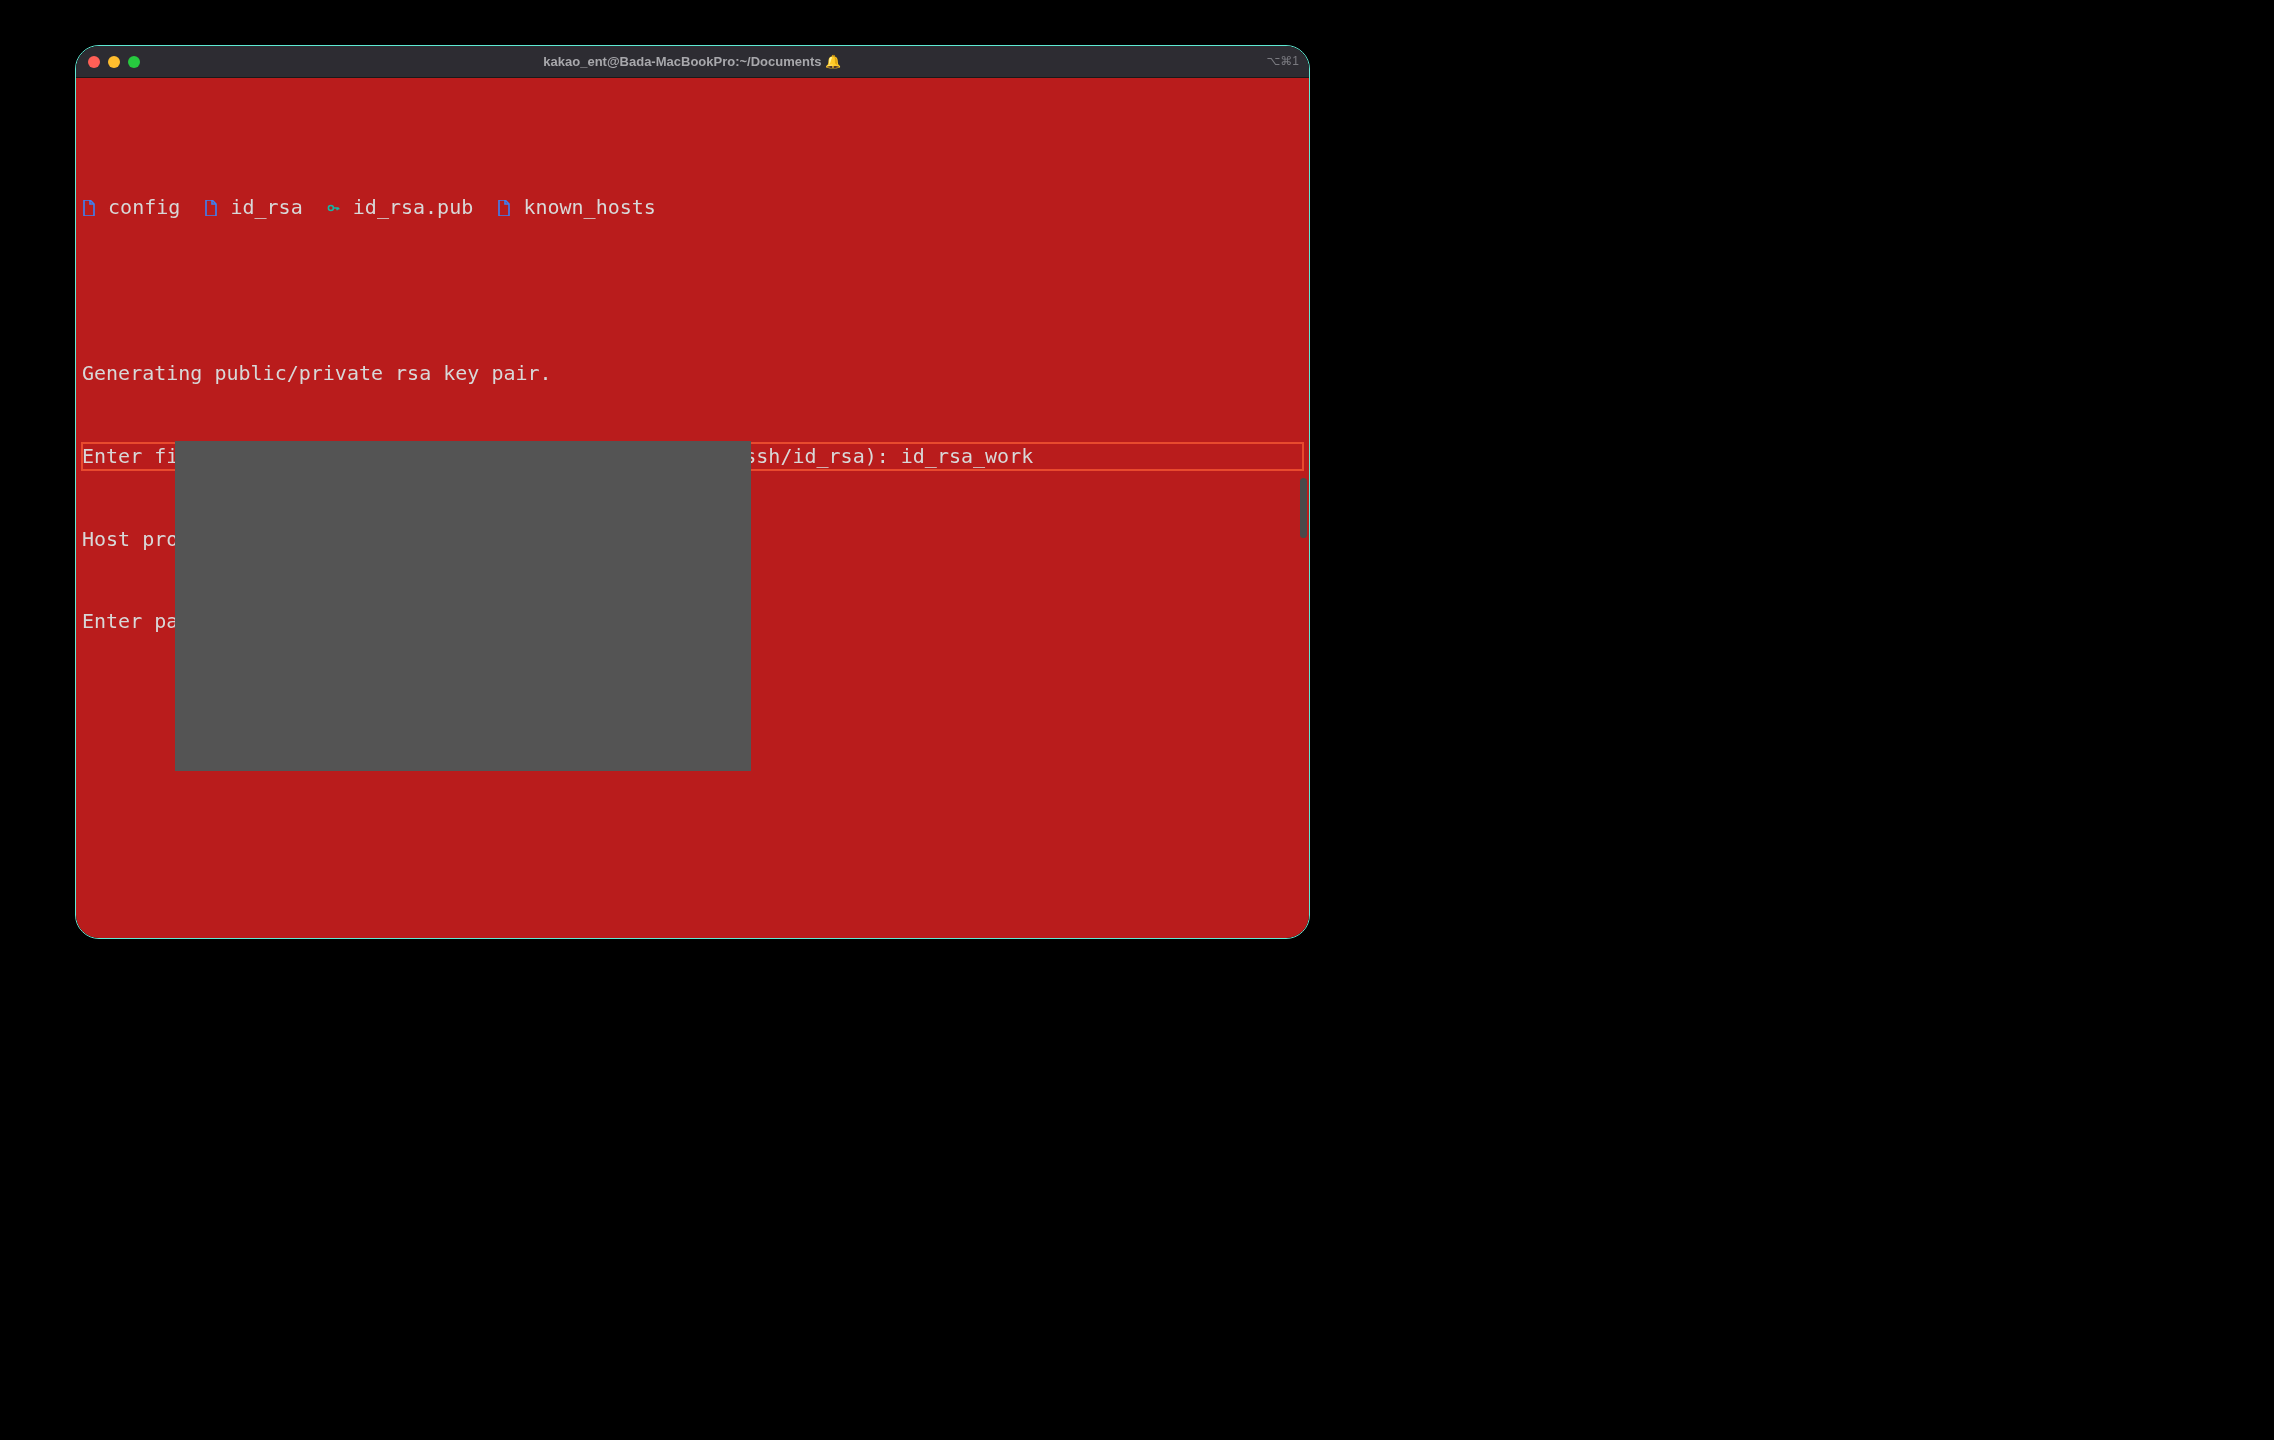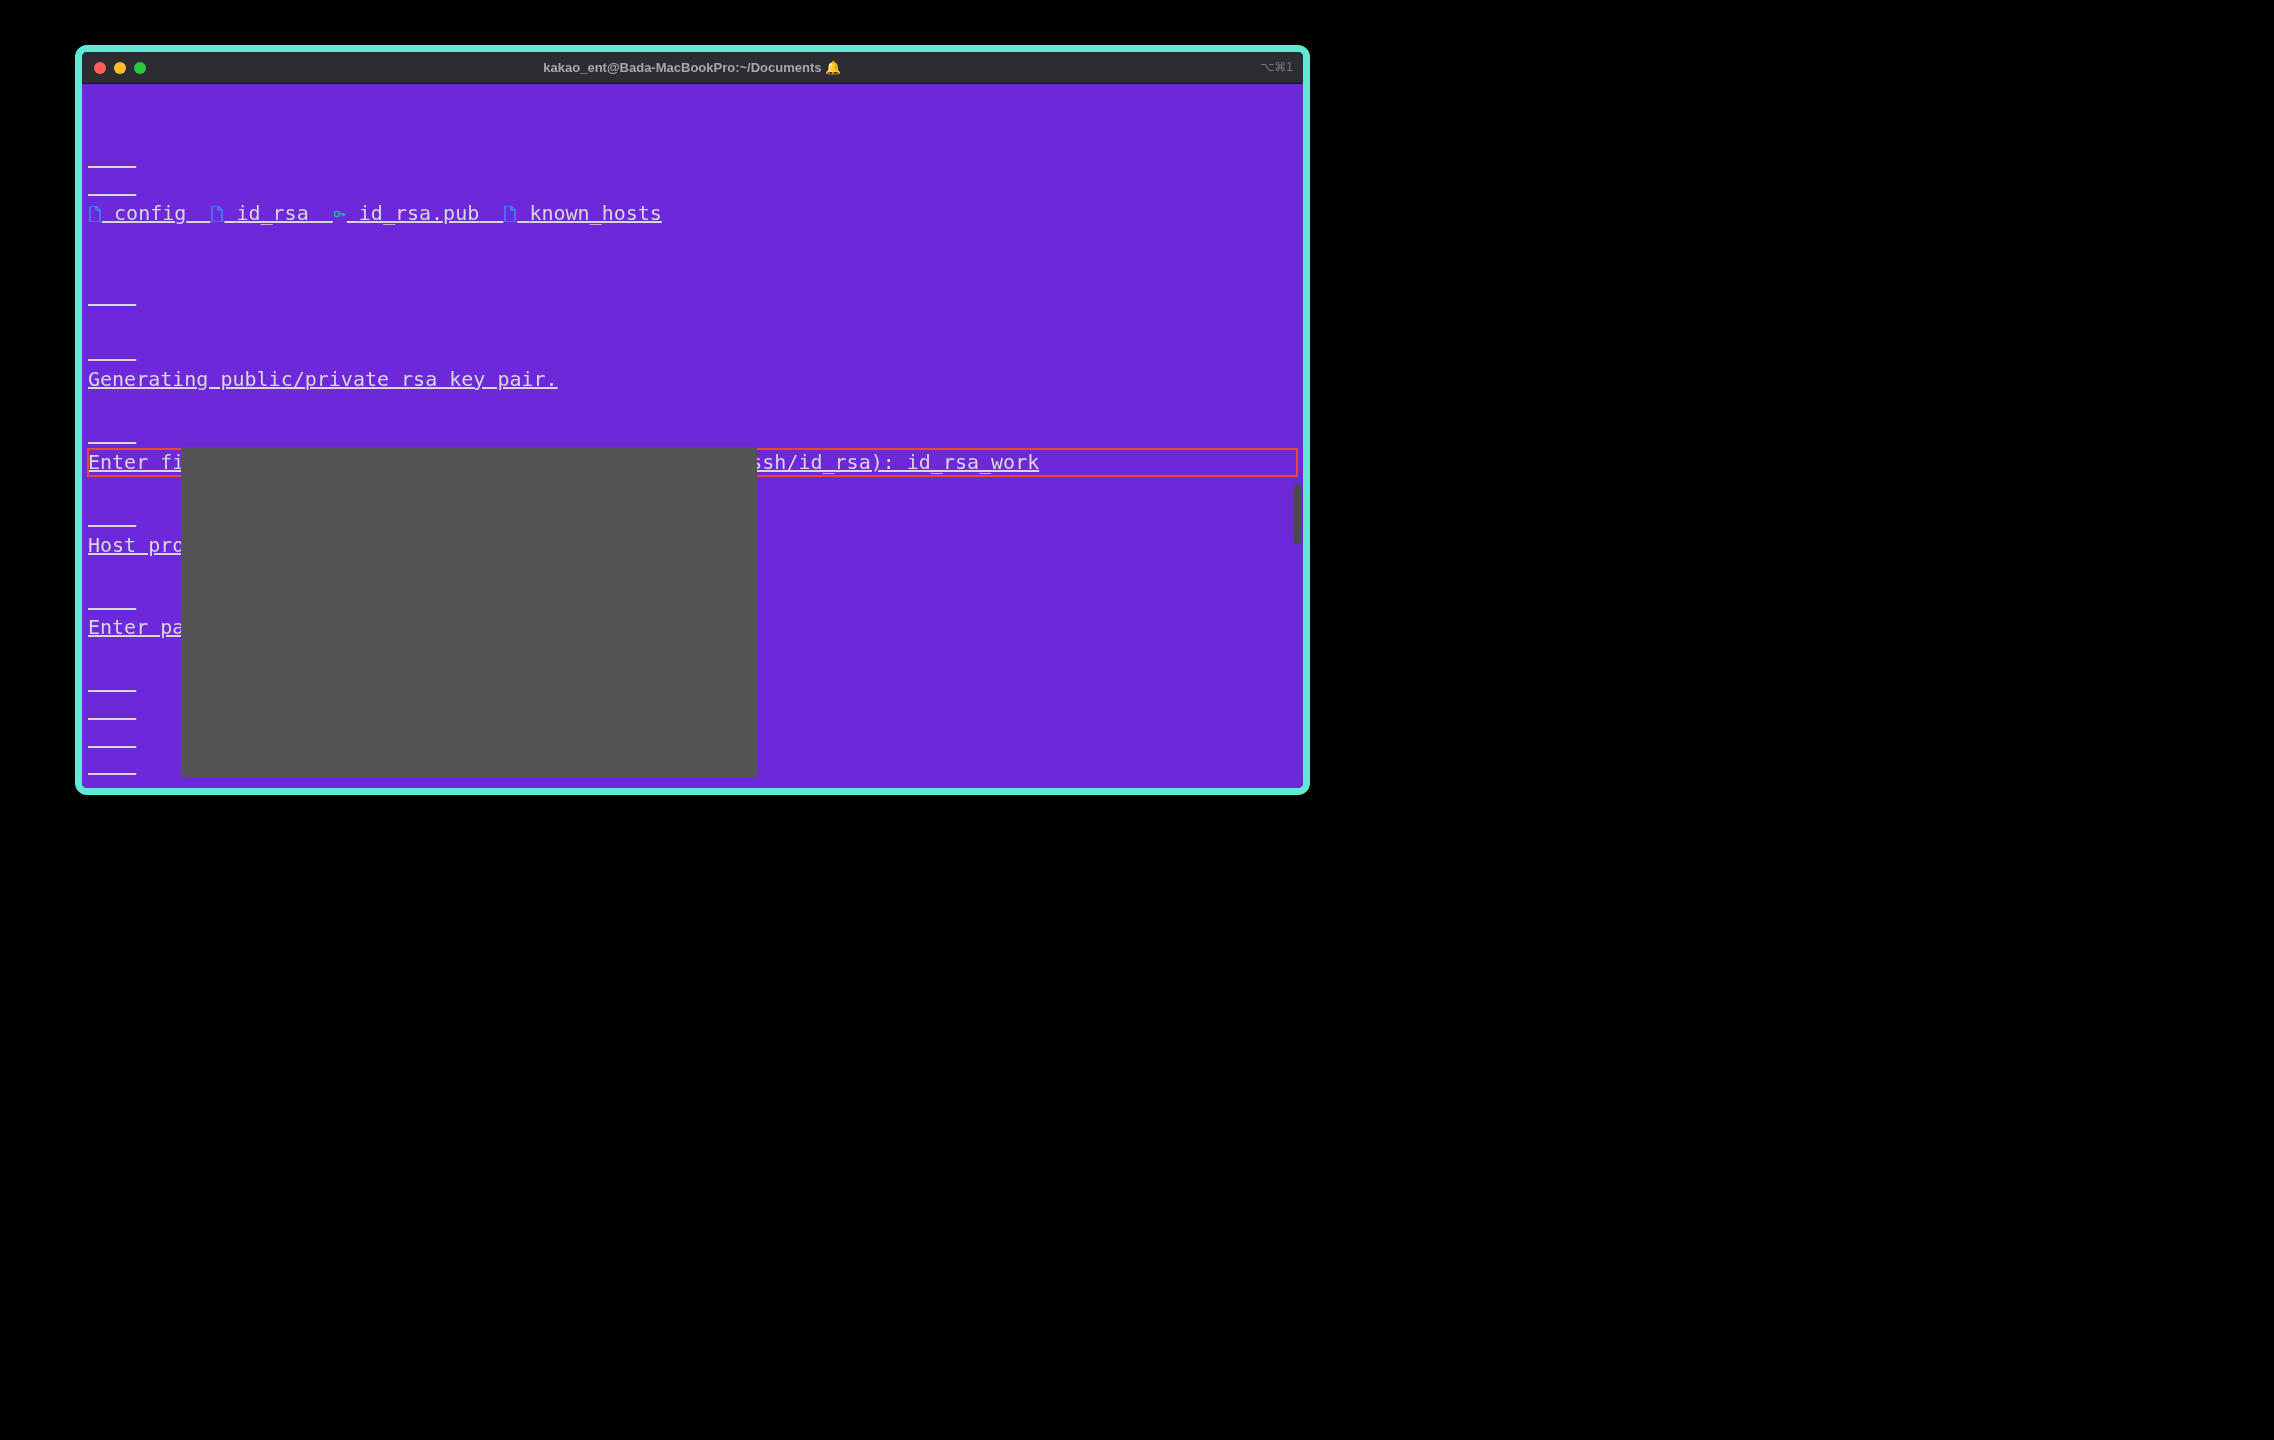--- a/index.html
+++ b/index.html
@@ -2,24 +2,24 @@
 <html><head>
 <meta charset="utf-8">
 <style>
   * { margin: 0; padding: 0; box-sizing: border-box; }
   html, body { width: 100%; height: 100%; background: #000; overflow: hidden; }
   body { font-family: "SF Mono", Menlo, Consolas, monospace; font-size: 20px; color: #d8d8d8; line-height: 1.38; }
 
   .window {
     position: absolute;
     left: 75px; top: 45px;
-    width: 1235px; height: 750px;
+    width: 1235px; height: 894px;
     background: #000;
-    border-radius: 12px;
-    border: 7px solid #5eead4;
+    border-radius: 24px;
+    border: 1px solid #5eead4;
     box-shadow: 0 15px 60px rgba(0,0,0,0.8);
     overflow: hidden;
   }
 
   .titlebar {
     height: 32px;
     background: #2d2c32;
     display: flex;
     align-items: center;
     position: relative;
@@ -42,23 +42,22 @@
   .titlebar-right {
     position: absolute; right: 10px;
     font-family: -apple-system, sans-serif;
     font-size: 12px; color: #7a7a80;
   }
 
   .terminal {
     padding: 6px 6px 6px 6px;
     position: relative;
     height: calc(100% - 32px);
-    background: #6d28d9;
+    background: #b91c1c;
     white-space: pre;
-    text-decoration: underline;
   }
 
   .line { white-space: pre; }
   .file-icon { color: #3b82f6; }
   .key-icon  { color: #14b8a6; }
 
   .prompt-host { color: #e5e5e5; }
   .prompt-path-wrap { display: inline-block; vertical-align: -3px; }
   .arrow {
     display: inline-block; position: relative;

